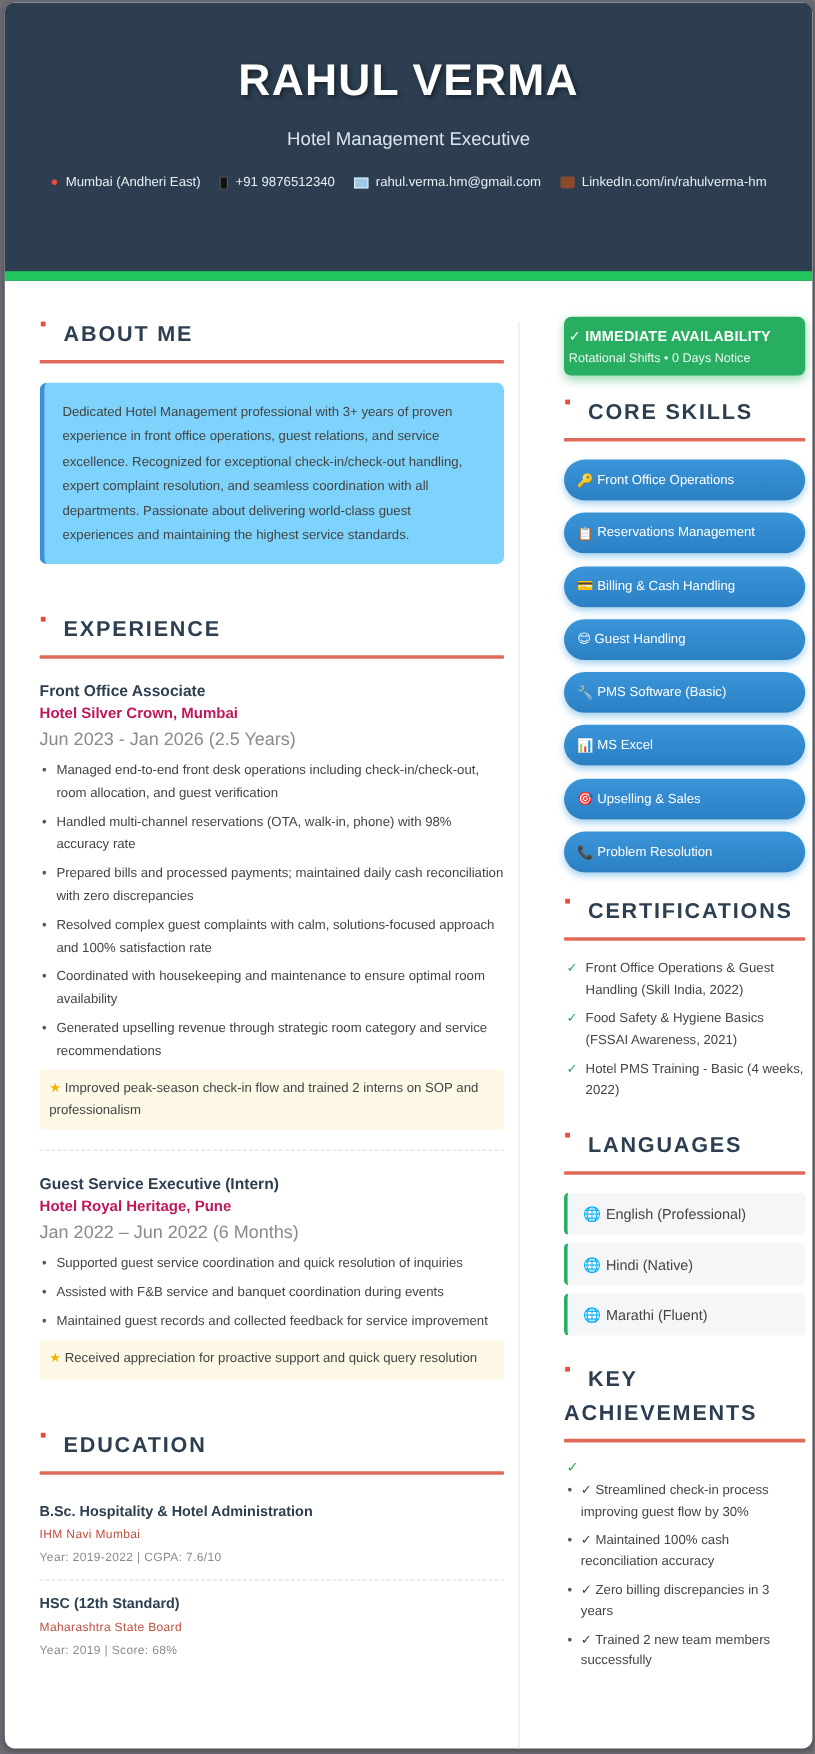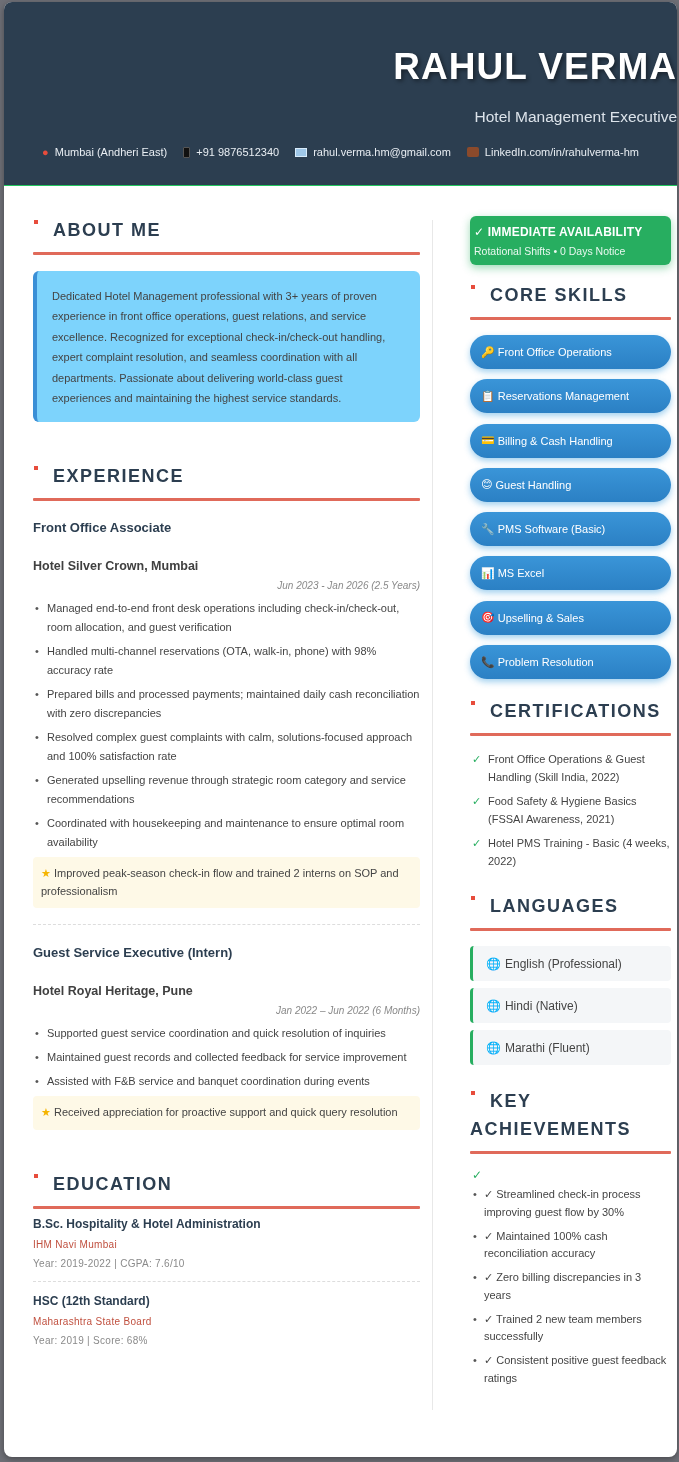--- a/index.html
+++ b/index.html
@@ -5,22 +5,22 @@
   * { box-sizing: border-box; margin: 0; padding: 0; }
   html, body { width: 679px; height: 1462px; background: #6e6f76; overflow: hidden; }
   body { font-family: "Liberation Sans", "DejaVu Sans", sans-serif; color: #333; }
   .page {
     position: absolute; left: 4px; top: 2px; width: 673px; height: 1455px;
     background: #ffffff; border-radius: 8px; overflow: hidden;
     box-shadow: 0 2px 6px rgba(0,0,0,0.35);
   }
   
   .header {
-    height: 184px; background: #2c3e50; text-align: right; color: #fff;
-    border-bottom: 1px solid #22c55e; position: relative;
+    height: 232px; background: #2c3e50; text-align: center; color: #fff;
+    border-bottom: 8px solid #22c55e; position: relative;
   }
   .header .name {
     padding-top: 44px; font-size: 37px; font-weight: bold; letter-spacing: 1px;
     text-shadow: 2px 2px 4px rgba(0,0,0,0.45);
   }
   .header .title { margin-top: 20px; font-size: 15.5px; color: #dce3ea; font-weight: normal; }
   .contacts {
     margin-top: 20px; display: flex; justify-content: center; gap: 16px;
     font-size: 11px; color: #e9eef3;
   }
@@ -42,22 +42,22 @@
   .sec-head .text { font-size: 18px; font-weight: bold; letter-spacing: 1.5px; color: #2c3e50; }
   .sec-rule { height: 3px; background: #e06a5a; margin-top: 11px; border-radius: 1px; }
 
   .about {
     margin-top: 16px; background: #7dd3fc; border-left: 4px solid #3a8fd6;
     border-radius: 6px; padding: 15px 16px 14px 15px;
     font-size: 11px; line-height: 20.4px; color: #444;
   }
 
   .exp-title { font-size: 13px; font-weight: bold; color: #2c3e50; }
-  .exp-company { font-size: 12.5px; font-weight: bold; color: #404040; margin-top: 24px; }
-  .exp-date { font-size: 10px; font-style: italic; color: #8a8a8a; margin-top: 7px; text-align: right; }
+  .exp-company { font-size: 12.5px; font-weight: bold; color: #be185d; margin-top: 4px; }
+  .exp-date { font-size: 15px; color: #8a8a8a; margin-top: 7px; }
   .exp-list { list-style: none; margin-top: 8px; }
   .exp-list li { position: relative; padding-left: 14px; font-size: 11px; line-height: 19px; color: #444; margin-bottom: 5px; }
   .exp-list li::before { content: "•"; position: absolute; left: 2px; top: 0; color: #555; }
   .highlight {
     background: #fef9e7; border-radius: 4px; padding: 8px 8px;
     font-size: 11px; line-height: 17.5px; color: #444; margin-top: 2px;
   }
   .star { color: #f5b400; }
   .exp-sep { border-top: 1px dashed #ddd; margin: 16px 0 20px; }
 
@@ -139,54 +139,54 @@
 
         <div style="margin-top:19px">
           <div class="exp-title">Front Office Associate</div>
           <div class="exp-company">Hotel Silver Crown, Mumbai</div>
           <div class="exp-date">Jun 2023 - Jan 2026 (2.5 Years)</div>
           <ul class="exp-list">
             <li>Managed end-to-end front desk operations including check-in/check-out, room allocation, and guest verification</li>
             <li>Handled multi-channel reservations (OTA, walk-in, phone) with 98% accuracy rate</li>
             <li>Prepared bills and processed payments; maintained daily cash reconciliation with zero discrepancies</li>
             <li>Resolved complex guest complaints with calm, solutions-focused approach and 100% satisfaction rate</li>
+            <li>Coordinated with housekeeping and maintenance to ensure optimal room availability</li>
             <li>Generated upselling revenue through strategic room category and service recommendations</li>
-            <li>Coordinated with housekeeping and maintenance to ensure optimal room availability</li>
           </ul>
           <div class="highlight">
             <span class="star">★</span>
             <span>Improved peak-season check-in flow and trained 2 interns on SOP and professionalism</span>
           </div>
         </div>
 
         <div class="exp-sep"></div>
 
         <div>
           <div class="exp-title">Guest Service Executive (Intern)</div>
           <div class="exp-company">Hotel Royal Heritage, Pune</div>
           <div class="exp-date">Jan 2022 – Jun 2022 (6 Months)</div>
           <ul class="exp-list">
             <li>Supported guest service coordination and quick resolution of inquiries</li>
+            <li>Assisted with F&amp;B service and banquet coordination during events</li>
             <li>Maintained guest records and collected feedback for service improvement</li>
-            <li>Assisted with F&amp;B service and banquet coordination during events</li>
           </ul>
           <div class="highlight">
             <span class="star">★</span>
             <span>Received appreciation for proactive support and quick query resolution</span>
           </div>
         </div>
       </section>
 
       <section style="margin-top:44px">
         <div class="sec-head">
           <span class="bullet"></span>
           <span class="text">EDUCATION</span>
         </div>
         <div class="sec-rule"></div>
-        <div style="margin-top:8px">
+        <div style="margin-top:23px">
           <div class="edu-title">B.Sc. Hospitality &amp; Hotel Administration</div>
           <div class="edu-school">IHM Navi Mumbai</div>
           <div class="edu-meta">Year: 2019-2022 | CGPA: 7.6/10</div>
         </div>
         <div class="edu-sep"></div>
         <div>
           <div class="edu-title">HSC (12th Standard)</div>
           <div class="edu-school">Maharashtra State Board</div>
           <div class="edu-meta">Year: 2019 | Score: 68%</div>
         </div>
@@ -295,18 +295,17 @@
         <div class="sec-head" style="padding-left:0;margin-top:7px">
           <span class="text">ACHIEVEMENTS</span>
         </div>
         <div class="sec-rule"></div>
         <div style="margin-top:14px;color:#27ae60;font-size:12px;padding-left:2px">✓</div>
         <ul class="ach-list">
           <li>✓ Streamlined check-in process improving guest flow by 30%</li>
           <li>✓ Maintained 100% cash reconciliation accuracy</li>
           <li>✓ Zero billing discrepancies in 3 years</li>
           <li>✓ Trained 2 new team members successfully</li>
-          <li>✓ Consistent positive guest feedback ratings</li>
         </ul>
       </section>
     </div>
   </div>
 </div>
 
 </body></html>

